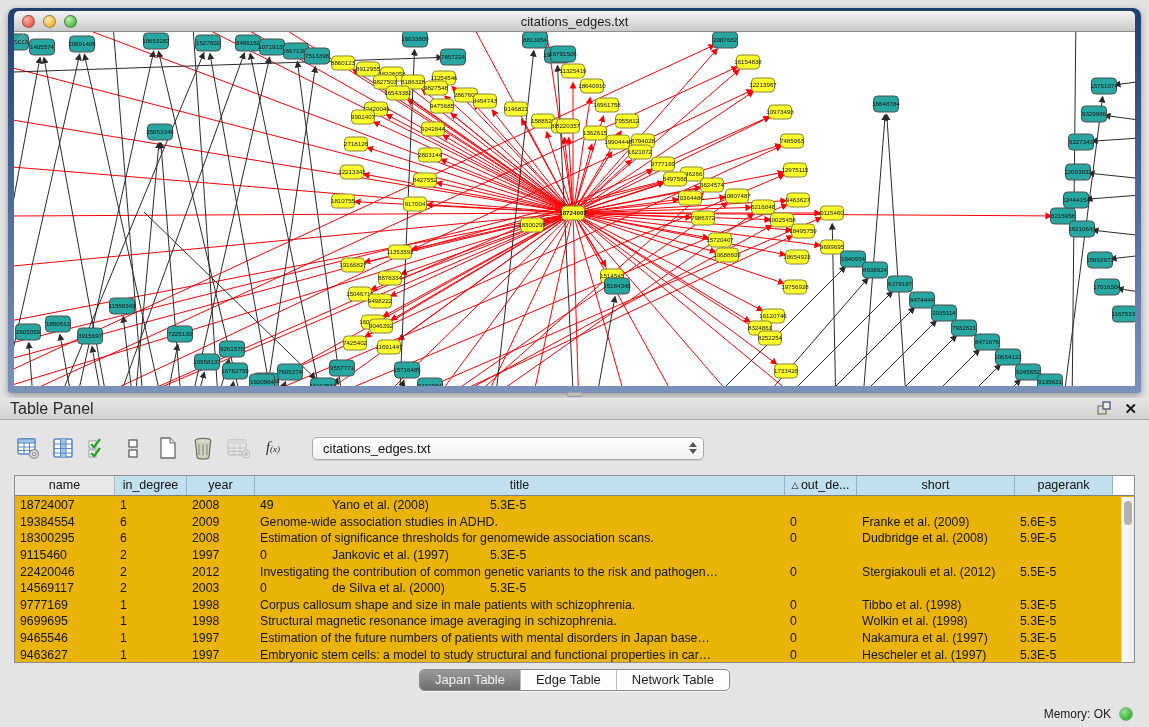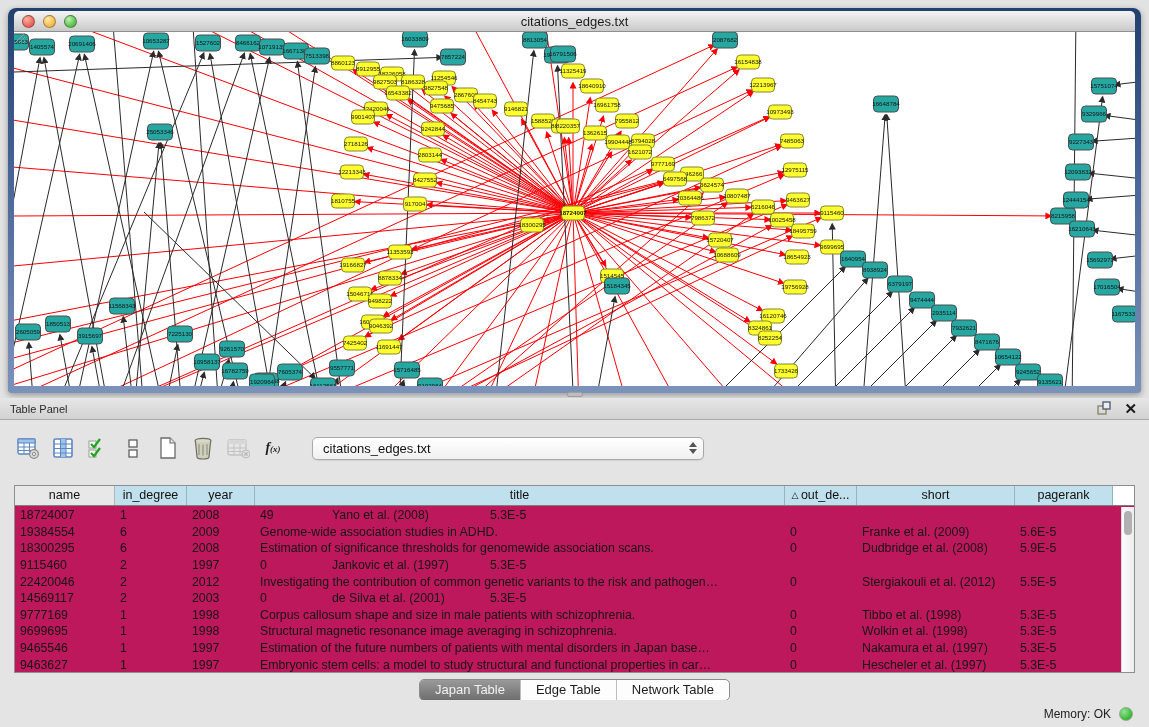--- a/index.html
+++ b/index.html
@@ -23,39 +23,39 @@
   .resize-grip { position:absolute; right:2px; bottom:2px; }
 
   
   .splitter { position:absolute; left:567px; top:392px; width:16px; height:5px;
     background:#bdbdbd; border-radius:2px; border:1px solid #9e9e9e; }
 
   
   .table-panel { position:absolute; left:0; top:398px; width:1149px; height:302px; background:#e4e4e4; }
   .panel-header { height:22px; background:linear-gradient(#e6e6e6,#d2d2d2); border-bottom:1px solid #ababab;
     display:flex; align-items:center; padding:0 12px 0 10px; }
-  .panel-header .panel-title { font-size:11px; color:#2b2b2b; }
+  .panel-header .panel-title { font-size:16px; color:#2b2b2b; }
   .panel-header .spacer { flex:1; }
   .panel-header .hdr-btn { margin-left:12px; cursor:default; display:flex; align-items:center; }
   .close-x { font-size:15px; font-weight:bold; color:#1a1a1a; line-height:15px; }
 
   .toolbar { display:flex; align-items:center; height:36px; margin:10px 0 0 16px; gap:11px; }
   .tb-btn { width:24px; height:24px; display:flex; align-items:center; justify-content:center; }
-  .fx { font-family:"Liberation Serif", serif; font-style:italic; font-weight:bold; font-size:14px; color:#222; }
+  .fx { font-family:"Liberation Serif", serif; font-style:italic; font-weight:normal; font-size:14px; color:#222; }
   .fx small { font-size:9px; }
   .combo { margin-left:16px; width:392px; height:23px; border:1px solid #a9a9a9; border-radius:5px;
     background:linear-gradient(#ffffff,#f0f0f0); display:flex; align-items:center; padding:0 6px 0 10px;
     font-size:13px; color:#111; box-shadow:0 1px 1px rgba(0,0,0,.08); }
   .combo .combo-label { flex:1; }
   .stepper { display:flex; flex-direction:column; gap:2px; align-items:center; }
   .stepper i { display:block; width:0; height:0; border-left:4px solid transparent; border-right:4px solid transparent; }
   .stepper .up { border-bottom:5px solid #555; }
   .stepper .down { border-top:5px solid #555; }
 
-  .table-wrap { position:relative; margin:19px 14px 0 14px; height:188px; background:#be185d;
+  .table-wrap { position:relative; margin:9px 14px 0 14px; height:188px; background:#eab308;
     border:1px solid #8e8e8e; overflow:hidden; }
   .thead { display:flex; height:20px; border-bottom:1px solid #7f7f7f; background:#fff; }
   .th { background:#bfe0ec; border-right:1px solid #93b4c2; font-size:12.5px; color:#111;
     text-align:center; line-height:19px; overflow:hidden; white-space:nowrap; flex:none; }
   .th.gray { background:#e8e8e8; border-right:1px solid #b5b5b5; }
   .sort-tri { font-size:9px; position:relative; top:-1px; }
   .tbody { position:absolute; top:21px; left:0; right:13px; bottom:0; overflow:hidden; }
   .tr { display:flex; height:16.6px; align-items:center; }
   .td { font-size:12.3px; color:#151515; padding-left:5px; white-space:nowrap; overflow:hidden; flex:none; }
   .c0{width:100px}.c1{width:72px}.c2{width:68px}.c3{width:530px}.c4{width:72px}.c5{width:158px}.c6{width:98px}
@@ -904,21 +904,21 @@
           <div class="td c3">Investigating the contribution of common genetic variants to the risk and pathogen…</div>
           <div class="td c4">0</div>
           <div class="td c5">Stergiakouli et al. (2012)</div>
           <div class="td c6">5.5E-5</div>
         </div>
         <div class="tr">
           <div class="td c0">14569117</div>
           <div class="td c1">2</div>
           <div class="td c2">2003</div>
           <div class="td c4">0</div>
-          <div class="td c5">de Silva et al. (2001)</div>
+          <div class="td c5">de Silva et al. (2000)</div>
           <div class="td c6">5.3E-5</div>
         </div>
         <div class="tr">
           <div class="td c0">9777169</div>
           <div class="td c1">1</div>
           <div class="td c2">1998</div>
           <div class="td c3">Corpus callosum shape and size in male patients with schizophrenia.</div>
           <div class="td c4">0</div>
           <div class="td c5">Tibbo et al. (1998)</div>
           <div class="td c6">5.3E-5</div>

